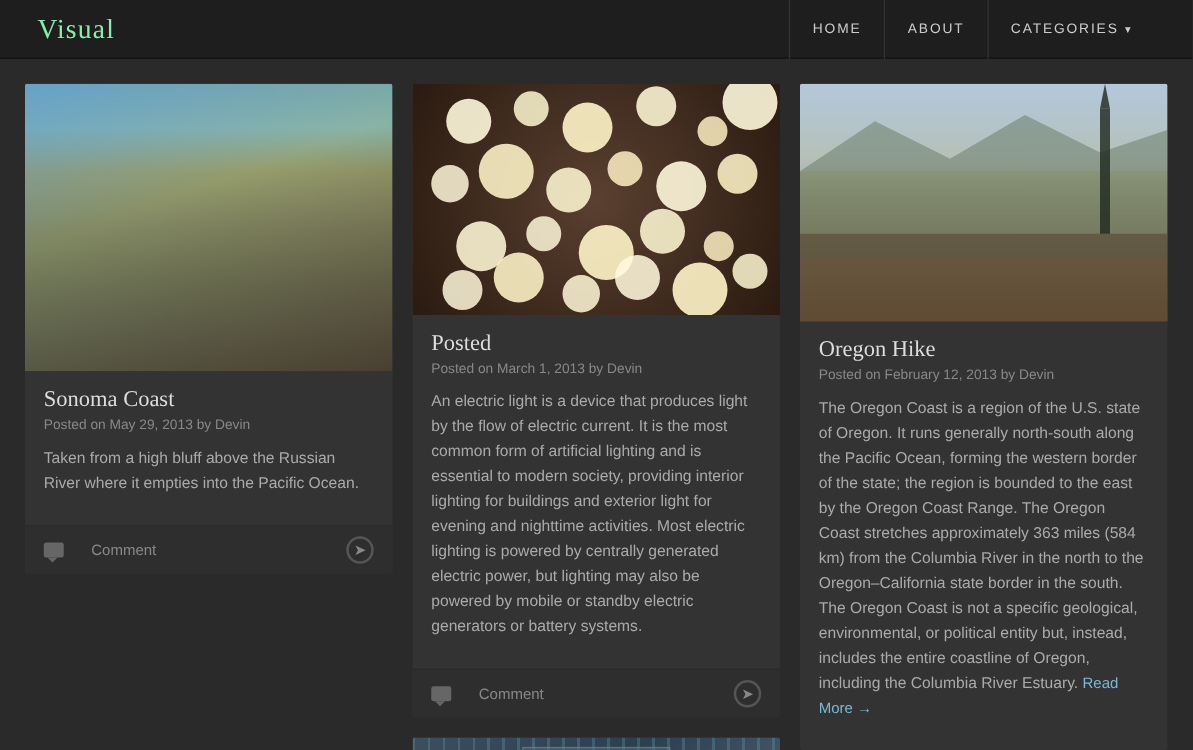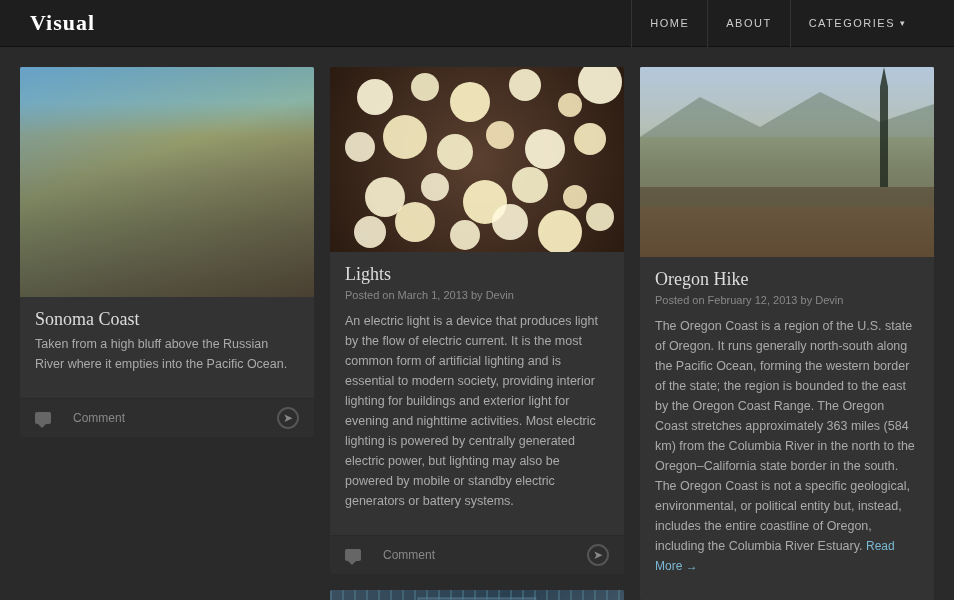--- a/index.html
+++ b/index.html
@@ -16,23 +16,23 @@
     header {
       background-color: #1e1e1e;
       display: flex;
       align-items: center;
       justify-content: space-between;
       padding: 0 30px;
       height: 47px;
       border-bottom: 1px solid #111;
     }
     .site-title {
-      color: #ffffff;
+      color: #86efac;
       font-size: 22px;
-      font-weight: bold;
+      font-weight: normal;
       letter-spacing: 1px;
       font-family: Georgia, serif;
     }
     nav {
       display: flex;
       align-items: center;
       height: 100%;
       text-align: center;
     }
     .nav-item {
@@ -261,20 +261,21 @@
 </header>
 
 <div class="main-container">
 
   <div class="col-1">
 
     <div class="card">
       <div class="sonoma-img card-image-placeholder"></div>
       <div class="card-body">
         <h2 class="card-title">Sonoma Coast</h2>
+        <p class="card-meta">Posted on May 29, 2013 by Devin</p>
         <p class="card-excerpt">Taken from a high bluff above the Russian River where it empties into the Pacific Ocean.</p>
       </div>
       <div class="card-footer">
         <div class="comment-link">
           <span class="comment-icon"></span>
           <span>Comment</span>
         </div>
         <div class="arrow-icon">➤</div>
       </div>
     </div>
@@ -306,21 +307,21 @@
           <circle cx="245" cy="130" r="12" fill="rgba(255,240,195,0.85)"></circle>
           <circle cx="40" cy="165" r="16" fill="rgba(255,248,220,0.85)"></circle>
           <circle cx="85" cy="155" r="20" fill="rgba(255,245,200,0.88)"></circle>
           <circle cx="135" cy="168" r="15" fill="rgba(255,248,215,0.86)"></circle>
           <circle cx="180" cy="155" r="18" fill="rgba(255,248,220,0.87)"></circle>
           <circle cx="230" cy="165" r="22" fill="rgba(255,245,200,0.9)"></circle>
           <circle cx="270" cy="150" r="14" fill="rgba(255,248,210,0.85)"></circle>
         </svg>
       </div>
       <div class="card-body">
-        <h2 class="card-title">Lights</h2>
+        <h2 class="card-title">Posted</h2>
         <p class="card-meta">Posted on March 1, 2013 by Devin</p>
         <p class="card-excerpt">An electric light is a device that produces light by the flow of electric current. It is the most common form of artificial lighting and is essential to modern society, providing interior lighting for buildings and exterior light for evening and nighttime activities. Most electric lighting is powered by centrally generated electric power, but lighting may also be powered by mobile or standby electric generators or battery systems.</p>
       </div>
       <div class="card-footer">
         <div class="comment-link">
           <span class="comment-icon"></span>
           <span>Comment</span>
         </div>
         <div class="arrow-icon">➤</div>
       </div>

